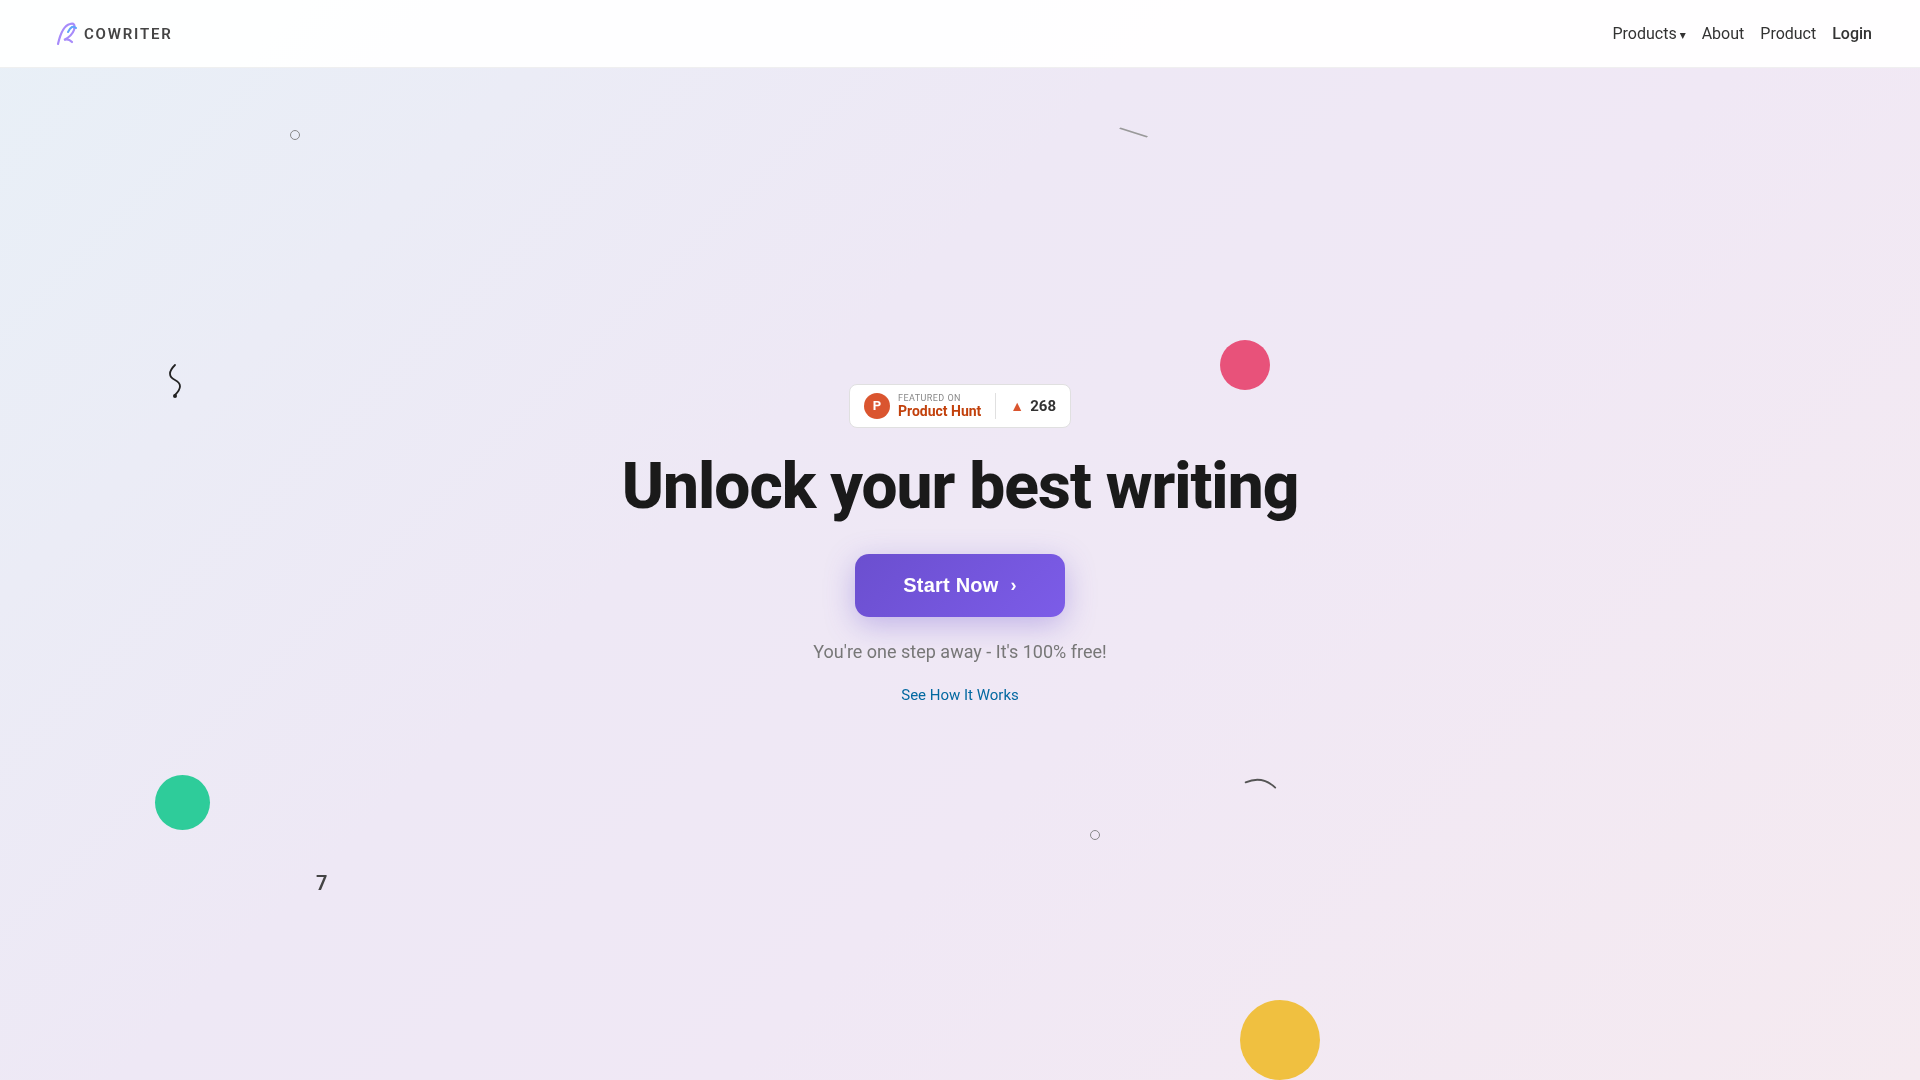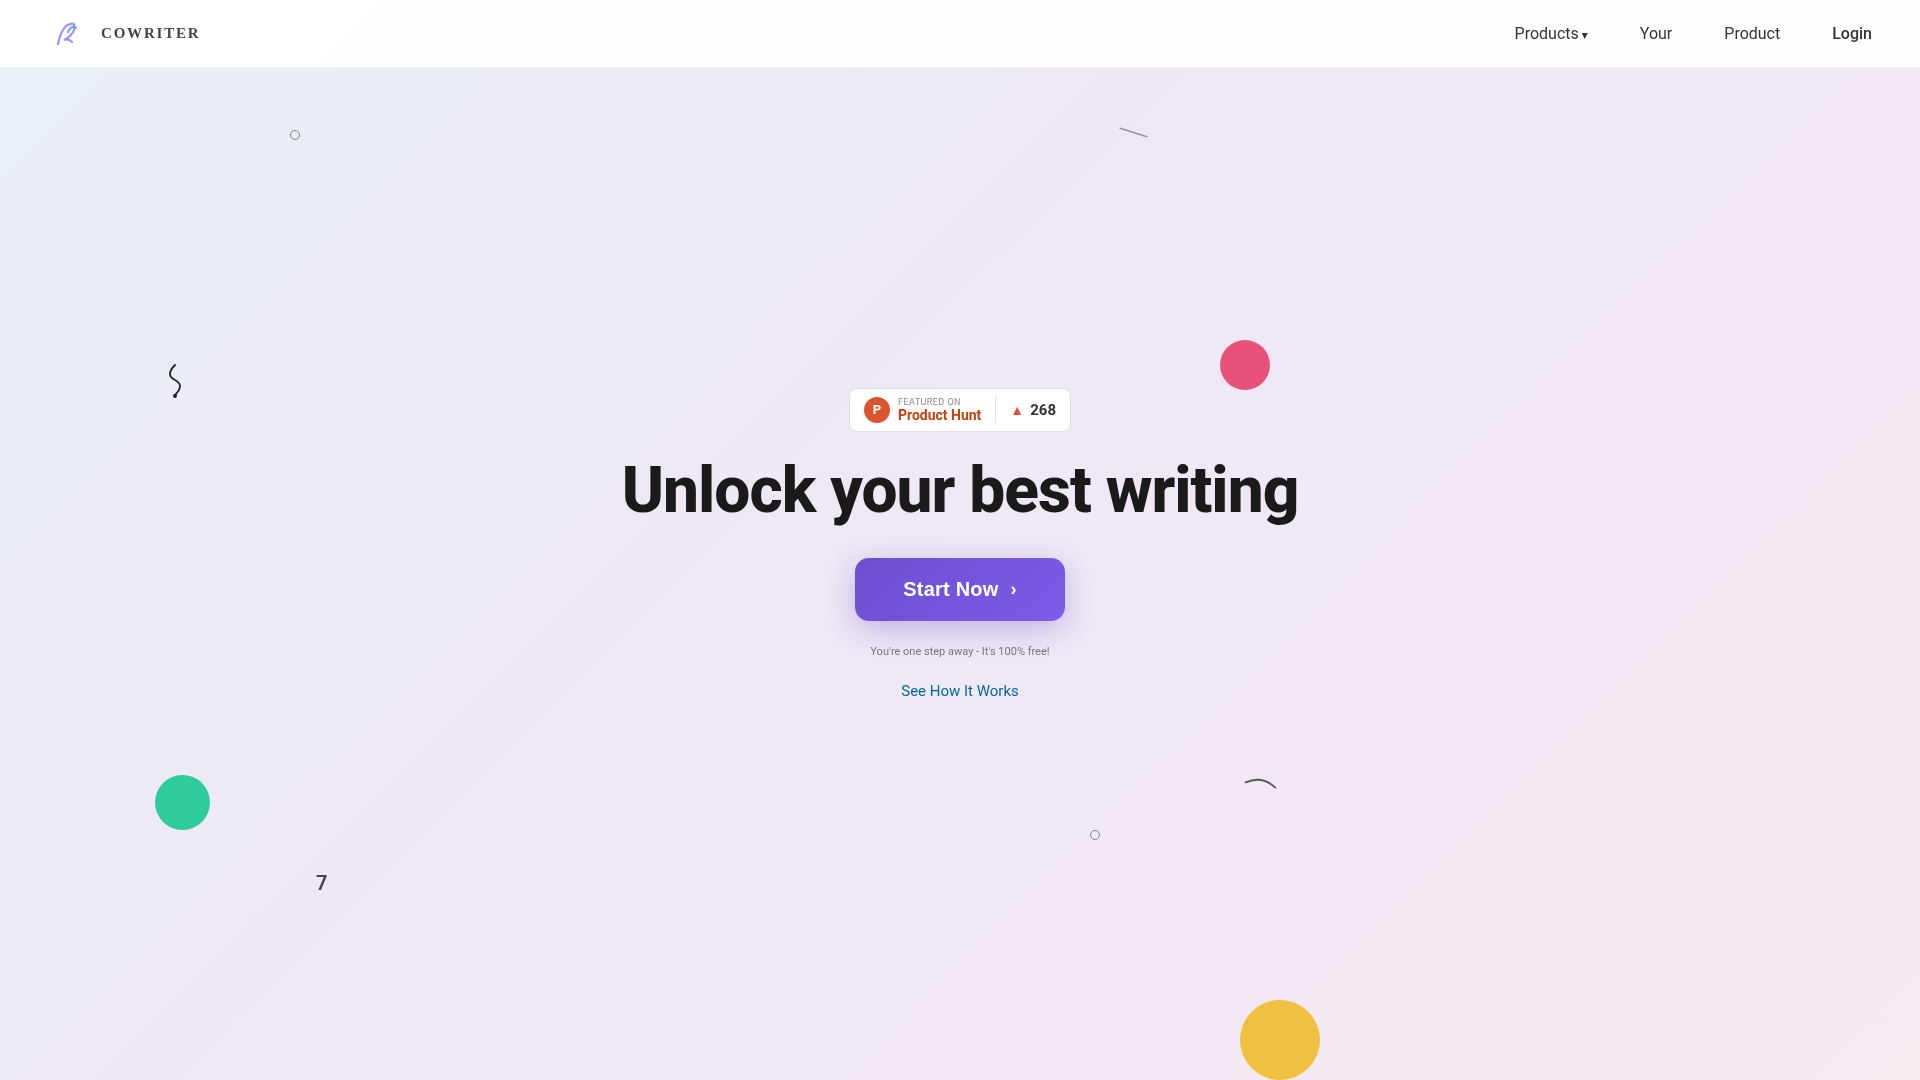--- a/index.html
+++ b/index.html
@@ -23,41 +23,40 @@
       display: flex;
       align-items: center;
       justify-content: space-between;
       padding: 0 48px;
       z-index: 100;
     }
 
     .nav-logo {
       display: flex;
       align-items: center;
-      gap: 17px;
+      gap: 0;
       text-decoration: none;
-      font-family: Liberation Serif, serif;
     }
 
     .logo-icon {
       width: 36px;
       height: 36px;
     }
 
     .logo-text {
       font-size: 15px;
       font-weight: 600;
       letter-spacing: 0.12em;
       color: #444;
     }
 
     .nav-links {
       display: flex;
       align-items: center;
-      gap: 52px;
+      gap: 16px;
     }
 
     .nav-link {
       font-size: 16px;
       color: #333;
       text-decoration: none;
       cursor: pointer;
       font-weight: 400;
     }
 
@@ -190,21 +189,21 @@
       margin-top: 8px;
       letter-spacing: 0.01em;
       box-shadow: 0 8px 30px rgba(107, 79, 207, 0.35);
     }
 
     .cta-arrow {
       font-size: 18px;
     }
 
     .free-text {
-      font-size: 11px;
+      font-size: 18px;
       color: #777;
       text-align: center;
     }
 
     .see-how-link {
       font-size: 15px;
       color: #0369a1;
       text-decoration: none;
       text-align: center;
       cursor: pointer;
@@ -301,21 +300,21 @@
 <nav>
   <a class="nav-logo">
     <svg class="logo-icon" viewBox="0 0 36 36" fill="none" xmlns="http://www.w3.org/2000/svg">
       <path d="M10 28 Q14 10 22 8 Q28 6 26 14 Q24 20 16 24 Q20 22 24 26" stroke="#a78bfa" stroke-width="2.2" fill="none" stroke-linecap="round"></path>
       <path d="M20 16 Q24 8 28 12" stroke="#60a5fa" stroke-width="2" fill="none" stroke-linecap="round"></path>
     </svg>
     <span class="logo-text">COWRITER</span>
   </a>
   <div class="nav-links">
     <a class="nav-link with-arrow">Products</a>
-    <a class="nav-link">Your</a>
+    <a class="nav-link">About</a>
     <a class="nav-link">Product</a>
     <a class="nav-link login">Login</a>
   </div>
 </nav>
 
 <div class="deco deco-circle-small-top-left"></div>
 <div class="deco deco-slash-top-right">╲</div>
 <div class="deco deco-squiggle-left">
   <svg width="40" height="40" viewBox="0 0 40 40" fill="none">
     <path d="M20 5 Q10 15 20 20 Q30 25 20 35" stroke="#222" stroke-width="1.8" fill="none" stroke-linecap="round"></path>

